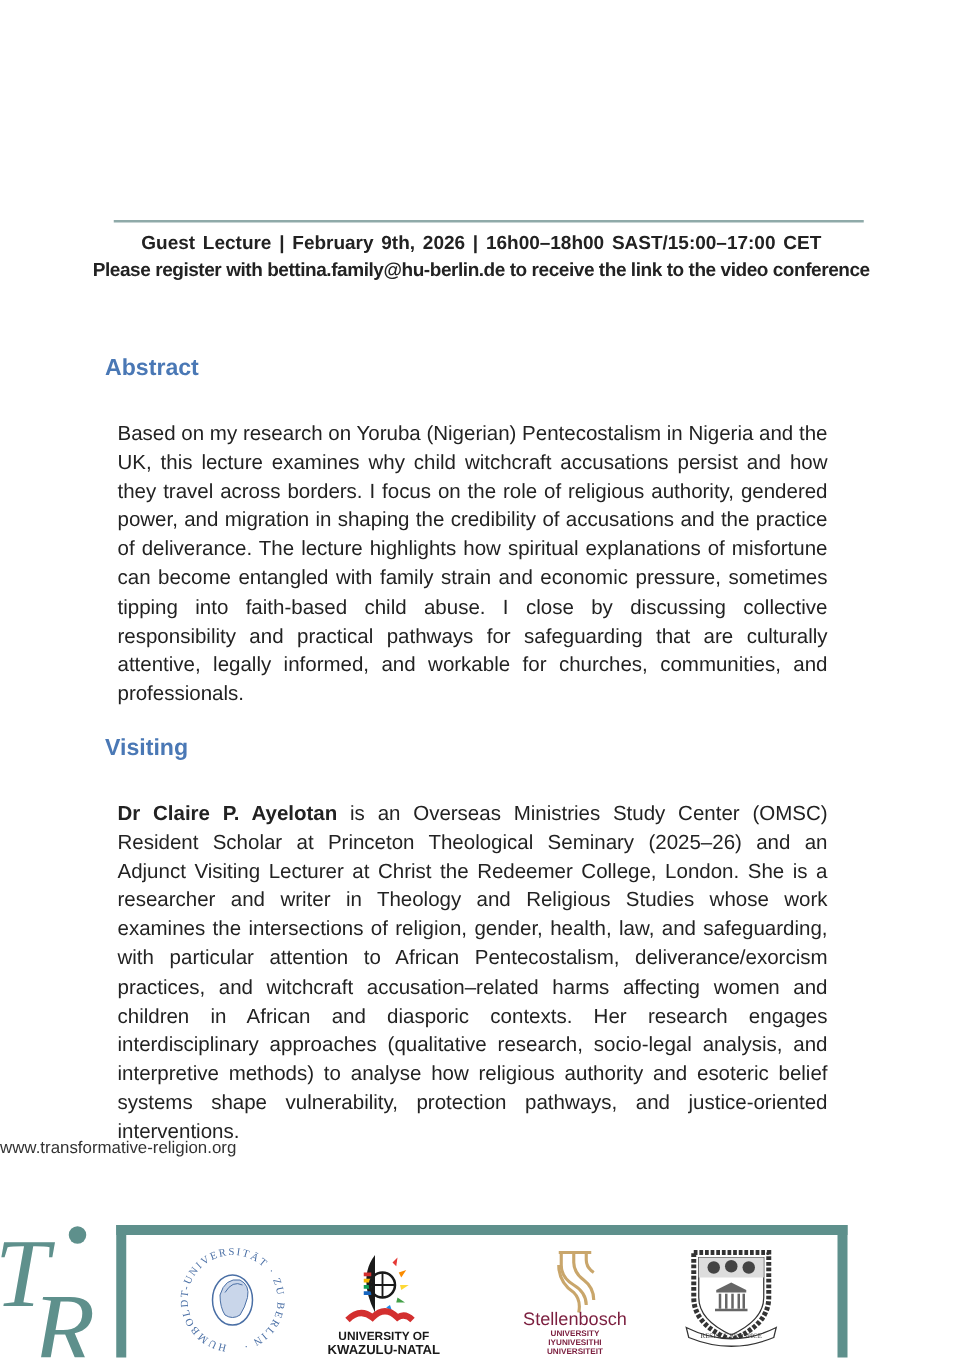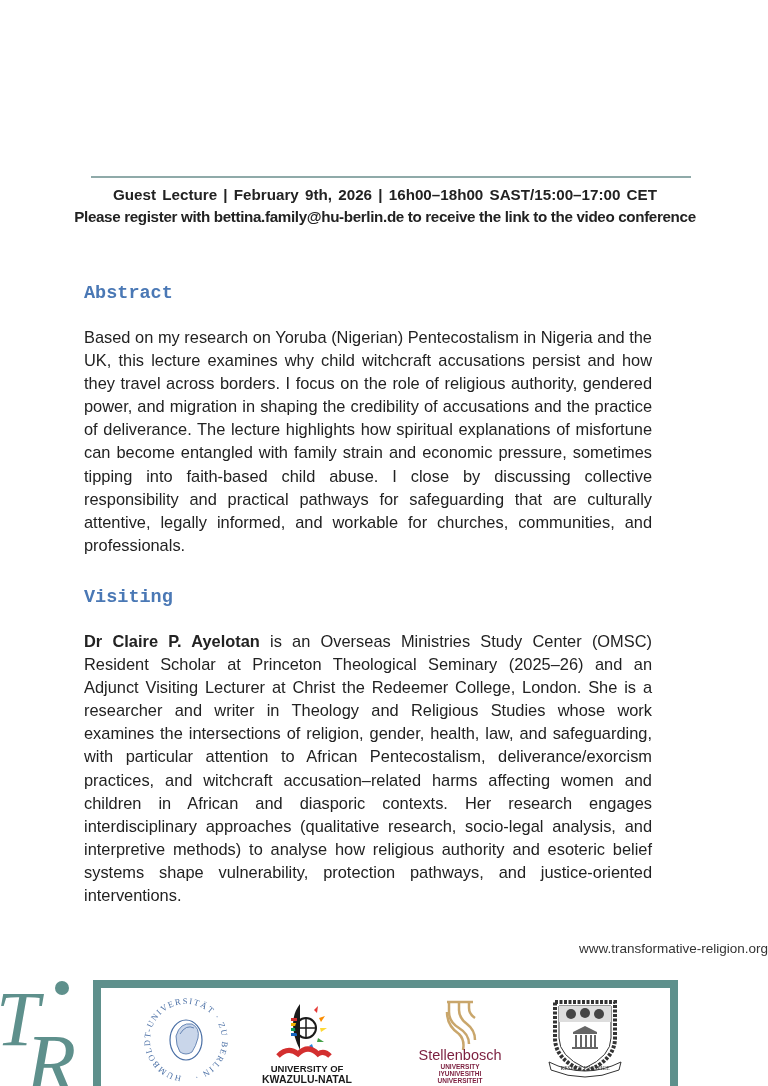--- a/index.html
+++ b/index.html
@@ -2,23 +2,23 @@
 <html><head>
 <meta charset="utf-8">
 <style>
   html, body { margin:0; padding:0; background:#ffffff; }
   body { width:768px; height:1086px; position:relative; overflow:hidden; font-family:"Liberation Sans", sans-serif; color:#1e1e1e; }
   .title { position:absolute; left:60px; width:650px; top:60px; text-align:center; color:#4a78b5; font-weight:bold; font-size:29.5px; line-height:36px; margin:0; letter-spacing:-0.1px; }
   .rule { position:absolute; left:91px; width:600px; top:176px; height:2px; background:#8faaa9; }
   .meta { position:absolute; left:40px; width:690px; text-align:center; font-size:15.2px; color:#222; white-space:nowrap;font-weight:bold; }
   .meta1 { top:186px; word-spacing:2px; }
   .meta2 { top:208px; letter-spacing:-0.35px; }
-  .h2 { position:absolute; left:84px; color:#4a78b5; font-weight:bold; font-size:18.5px; margin:0;font-family:Liberation Mono, monospace; }
-  .body-text { position:absolute; left:84px; width:568px; font-size:16.4px; line-height:23.1px; text-align:justify; color:#222; margin:0; }
-  .url { position:absolute; left:0; width:768px; top:941px; text-align:right; font-size:13.5px; color:#333; }
+  .h2 { position:absolute; left:84px; color:#4a78b5; font-weight:bold; font-size:18.5px; margin:0; }
+  .body-text { position:absolute; left:84px; width:568px; font-size:16.4px; line-height:23.1px; text-align:justify; color:#222; margin:10px; }
+  .url { position:absolute; left:0; width:768px; top:910px; text-align:left; font-size:13.5px; color:#333; }
   .frame { position:absolute; left:93px; top:980px; width:585px; height:130px; border:8px solid #5e908c; box-sizing:border-box; border-bottom:none; background:#fff; }
   .tr-logo { position:absolute; left:0; top:975px; width:110px; height:111px; }
   .logo { position:absolute; }
 </style>
 </head>
 <body>
 
 <h1 class="title">
   <br>
   <br>

